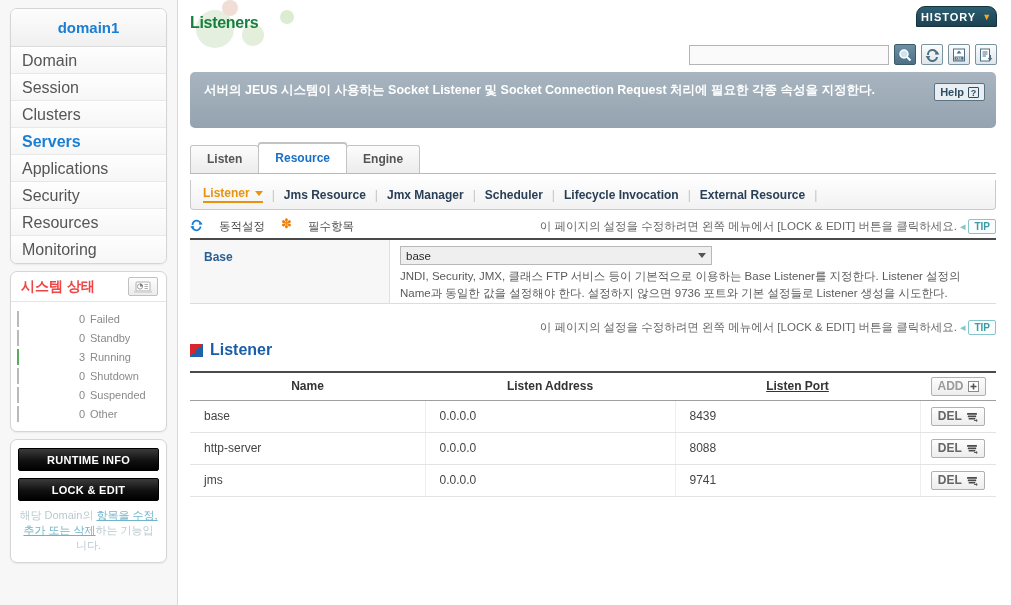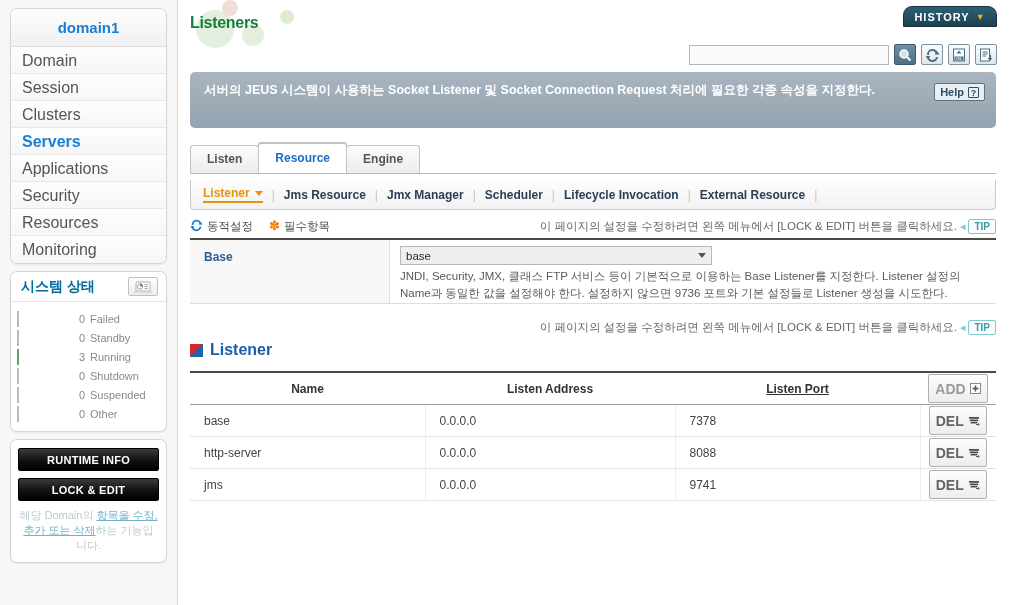--- a/index.html
+++ b/index.html
@@ -49,21 +49,21 @@
   .nav-item:last-child { border-bottom:none; }
   .nav-item.active { color:#1a7fd4; font-weight:bold; }
 
   #status-panel { margin-top:7px; }
   #status-head {
     height:30px;
     display:flex; align-items:center; justify-content:space-between;
     padding:0 8px 0 10px;
     border-bottom:1px solid #e4e4e4;
   }
-  #status-title { font-size:14px; font-weight:bold; color:#0369a1; }
+  #status-title { font-size:14px; font-weight:bold; color:#ef4444; }
   #monitor-icon {
     width:30px; height:19px;
     border:1px solid #c0c0c0; border-radius:2px;
     background:linear-gradient(#fdfdfd,#ececec);
     display:flex; align-items:center; justify-content:center;
   }
   #status-rows { padding:7px 6px 8px 6px; }
   .status-row {
     display:flex; align-items:center;
     height:19px;
@@ -117,21 +117,21 @@
     letter-spacing:-0.3px;
   }
   .deco { position:absolute; border-radius:50%; z-index:1; }
   #deco1 { left:6px;  top:-4px;  width:38px; height:38px; background:#e4efdf; }
   #deco2 { left:32px; top:-14px; width:16px; height:16px; background:#f0ddd5; }
   #deco3 { left:52px; top:10px;  width:22px; height:22px; background:#e3efdb; }
   #deco4 { left:90px; top:-4px;  width:14px; height:14px; background:#dcecd2; }
 
   #history-btn {
     position:absolute; right:14px; top:6px;
-    width:94px; height:21px;
+    width:81px; height:21px;
     background:linear-gradient(#2c5f72,#1b4252);
     border:1px solid #16323d;
     border-radius:9px 9px 0 0;
     color:#fff; font-size:11px; font-weight:bold;
     display:flex; align-items:center; justify-content:center;
     gap:6px; letter-spacing:1px;
     cursor:pointer;
   }
   #history-chevron { color:#f5a623; font-size:9px; }
 
@@ -230,21 +230,21 @@
     border-top:5px solid #e8930c;
     margin-left:5px; vertical-align:middle;
   }
 
   
   #legend-row {
     position:absolute; left:12px; top:215px;
     width:806px; height:22px;
     display:flex; align-items:center;
   }
-  .legend-item { display:flex; align-items:center; gap:4px; margin-right:16px; font-size:11.5px; color:#4a4a4a; }
+  .legend-item { display:flex; gap:16px; margin-right:16px; font-size:11.5px; color:#4a4a4a; }
   .tip-badge {
     display:flex; align-items:center; gap:3px;
     margin-left:auto;
     font-size:11.5px; color:#666;
   }
   .tip-chip {
     border:1px solid #86c5c9; border-radius:2px;
     color:#3a9aa5; font-weight:bold; font-size:10px;
     padding:1px 5px; background:#fafdfd;
   }
@@ -325,24 +325,24 @@
     padding-left:14px;
   }
   #table td:last-child { border-right:none; }
   .col-name { width:235px; }
   .col-addr { width:250px; }
   .col-port { width:245px;text-decoration:underline; }
   .col-act  { width:76px; }
   .act-cell { text-align:center; padding-left:0 !important; }
   .sm-btn {
     display:inline-flex; align-items:center; gap:4px;
-    height:29px; padding:0 6px;
+    height:19px; padding:0 6px;
     border:1px solid #b0b0b0; border-radius:2px;
     background:linear-gradient(#fdfdfd,#ededed);
-    font-size:14px; font-weight:bold; color:#666;
+    font-size:12px; font-weight:bold; color:#666;
     cursor:pointer;
   }
   th .sm-btn { color:#9a9a9a; }
 </style>
 </head>
 <body>
 
 <div id="sidebar">
 
   <div class="panel">
@@ -560,21 +560,21 @@
             <line x1="2.5" y1="5.5" x2="8.5" y2="5.5" stroke="#555" stroke-width="1.6"></line>
           </svg>
         </span>
       </th>
     </tr>
       </thead>
     <tbody id="table-body">
         <tr>
           <td>base</td>
           <td>0.0.0.0</td>
-          <td>7378</td>
+          <td>8439</td>
           <td class="act-cell"><span class="sm-btn">
               <span>DEL</span>
               <svg width="12" height="11" viewBox="0 0 12 11">
                 <rect x="1" y="2" width="10" height="1.8" rx="0.6" fill="#4a4a4a"></rect>
                 <rect x="1.8" y="4.6" width="8.4" height="1.6" rx="0.5" fill="#4a4a4a"></rect>
                 <rect x="2.6" y="7" width="6.8" height="1.5" rx="0.5" fill="#4a4a4a"></rect>
                 <path d="M8 9.5 L11 9.5 M10 8.4 L11.3 9.5 L10 10.6" stroke="#4a4a4a" stroke-width="0.9" fill="none"></path>
               </svg>
             </span></td>
         </tr>

